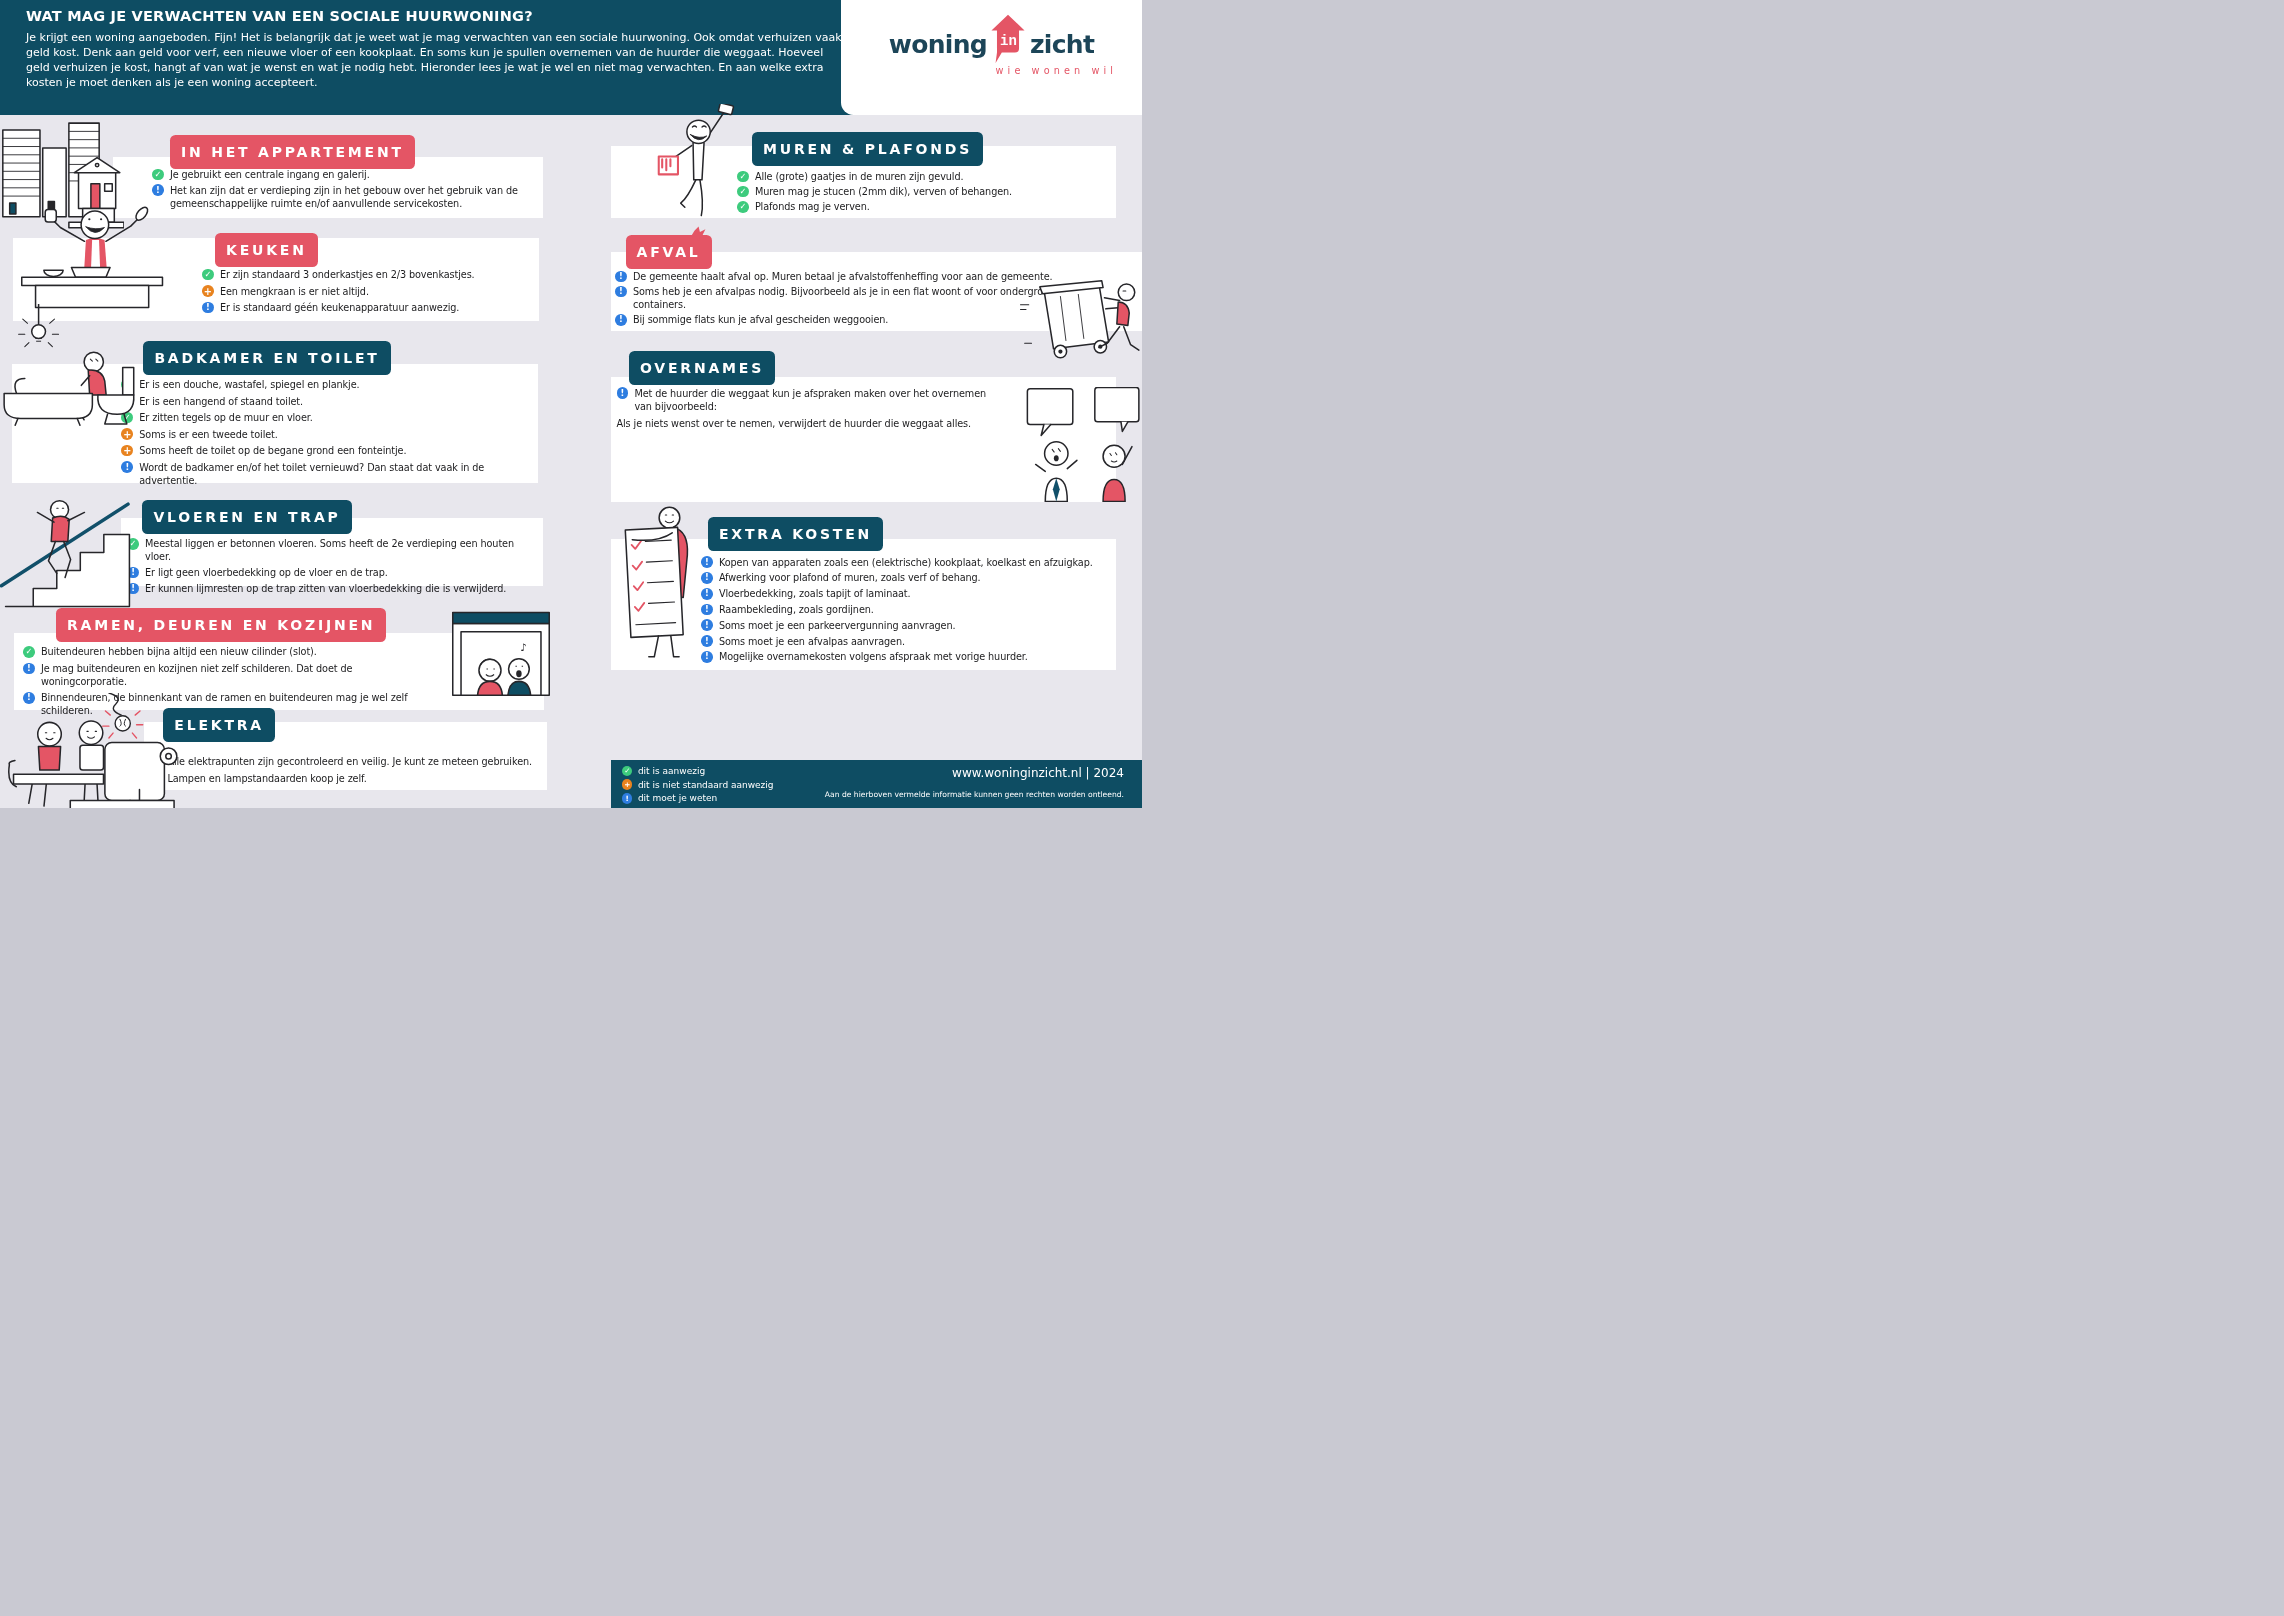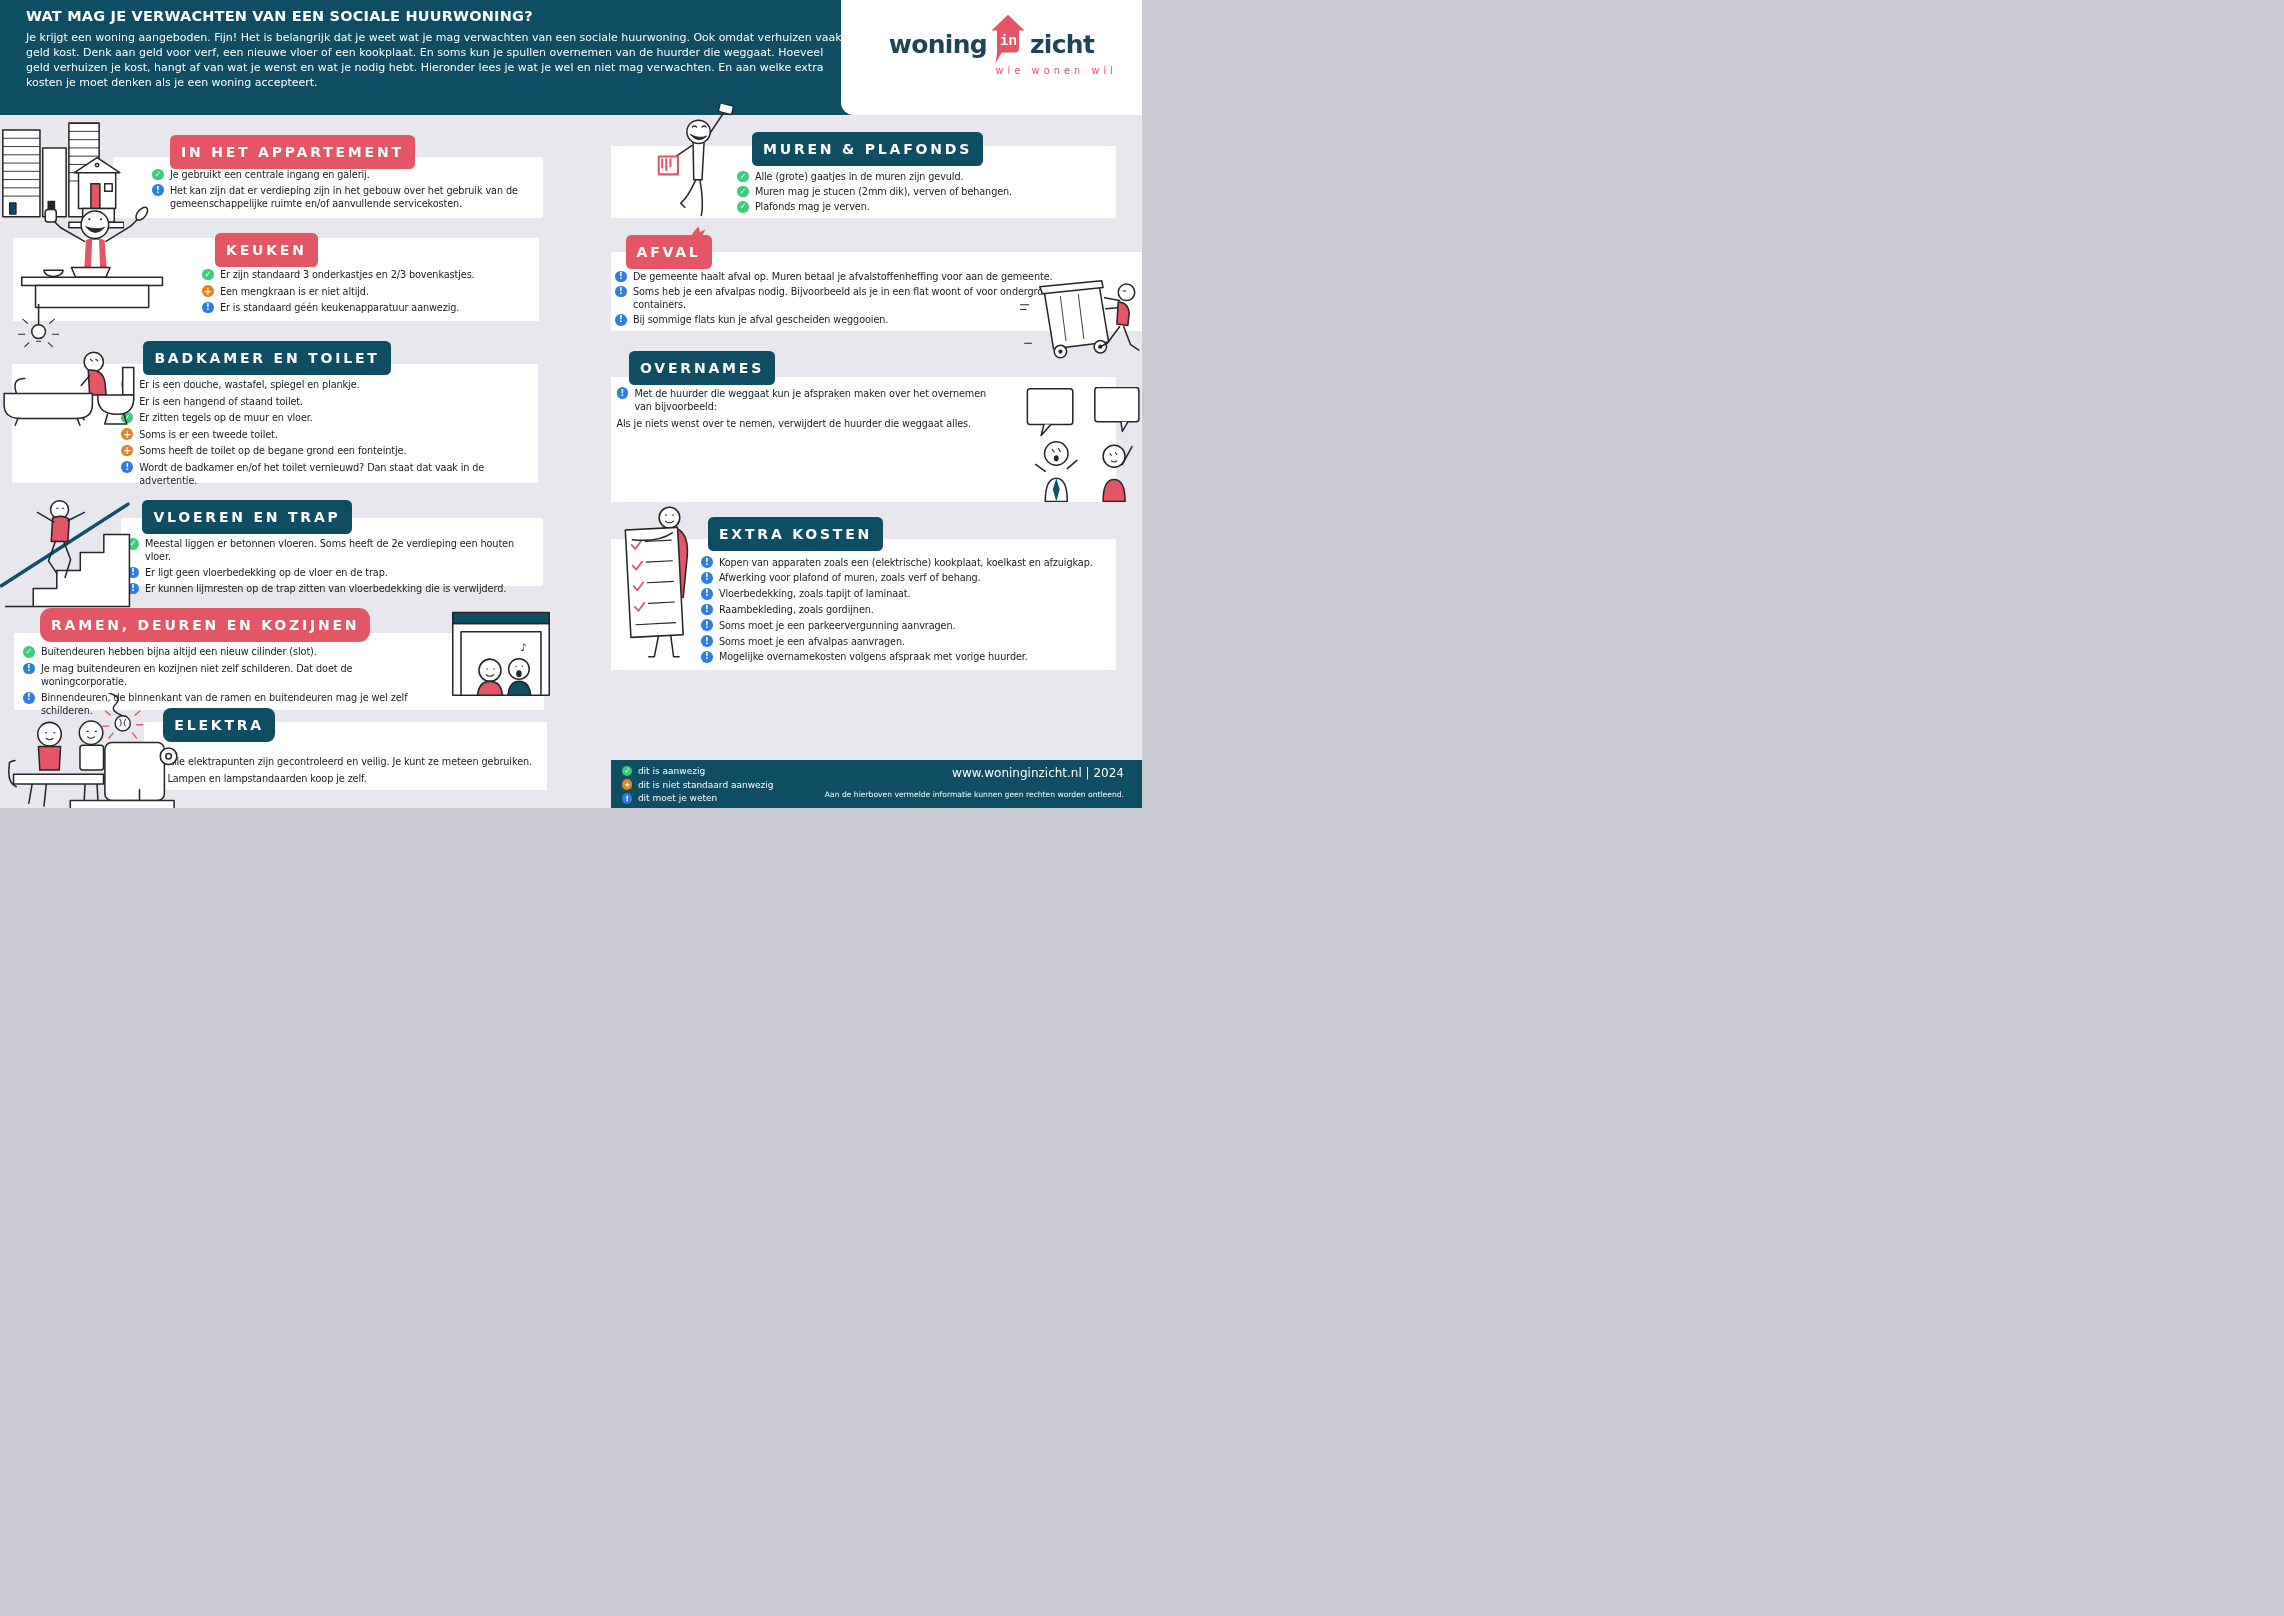--- a/index.html
+++ b/index.html
@@ -144,39 +144,39 @@
           <span class="txt">Er ligt geen vloerbedekking op de vloer en de trap.</span>
         </div>
         <div class="row">
           <span class="ic ic-info">!</span>
           <span class="txt">Er kunnen lijmresten op de trap zitten van vloerbedekking die is verwijderd.</span>
         </div>
       </div>
   </section>
 
   <section class="card" style="left:14px;top:633px;width:530px;height:77px;">
-    <div class="badge red" style="left:26px;top:-25px;border-radius:11px;">RAMEN, DEUREN EN KOZIJNEN</div>
+    <div class="badge red" style="left:42px;top:-25px;">RAMEN, DEUREN EN KOZIJNEN</div>
     <div class="items" style="padding:12.4px 104px 0 9px;--gap:3.5px;">
         <div class="row">
           <span class="ic ic-check">✓</span>
           <span class="txt">Buitendeuren hebben bijna altijd een nieuw cilinder (slot).</span>
         </div>
         <div class="row">
           <span class="ic ic-info">!</span>
           <span class="txt">Je mag buitendeuren en kozijnen niet zelf schilderen. Dat doet de woningcorporatie.</span>
         </div>
         <div class="row">
           <span class="ic ic-info">!</span>
           <span class="txt">Binnendeuren, de binnenkant van de ramen en buitendeuren mag je wel zelf schilderen.</span>
         </div>
       </div>
   </section>
 
   <section class="card" style="left:144px;top:722px;width:403px;height:68px;">
-    <div class="badge teal" style="left:19.3px;top:-14.5px;border-radius:8px;">ELEKTRA</div>
+    <div class="badge teal" style="left:19.3px;top:-14.5px;">ELEKTRA</div>
     <div class="items" style="padding:33px 7px 0 5.5px;--gap:4.1px;">
         <div class="row">
           <span class="ic ic-check">✓</span>
           <span class="txt">Alle elektrapunten zijn gecontroleerd en veilig. Je kunt ze meteen gebruiken.</span>
         </div>
         <div class="row">
           <span class="ic ic-info">!</span>
           <span class="txt">Lampen en lampstandaarden koop je zelf.</span>
         </div>
       </div>

